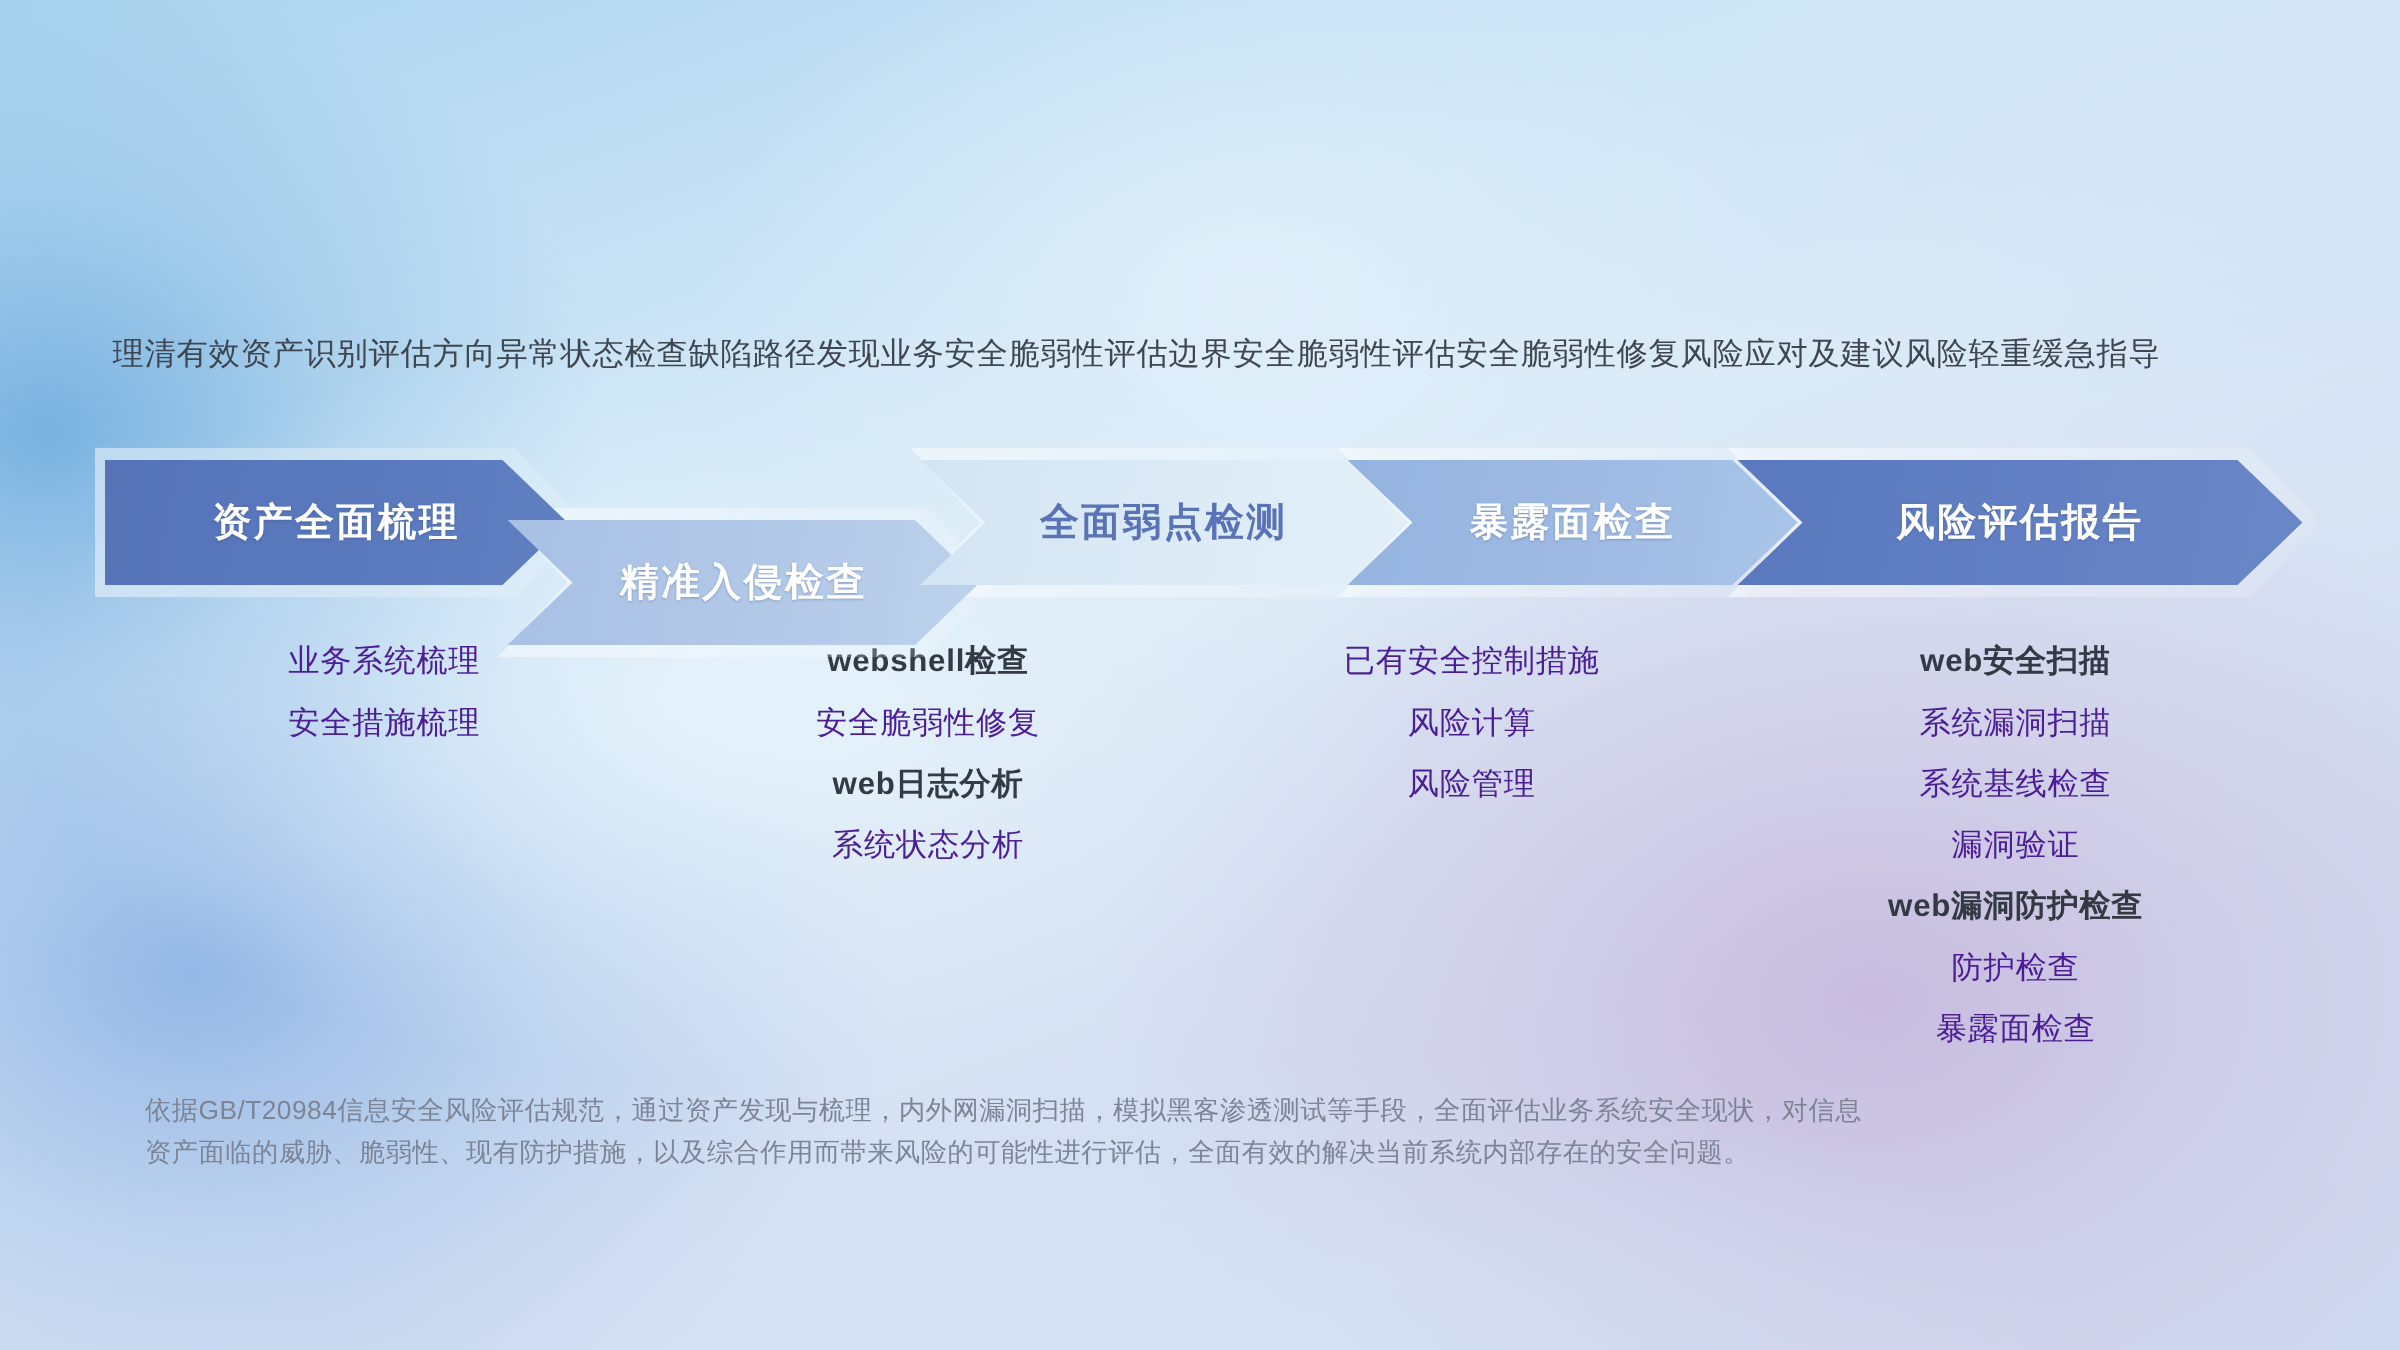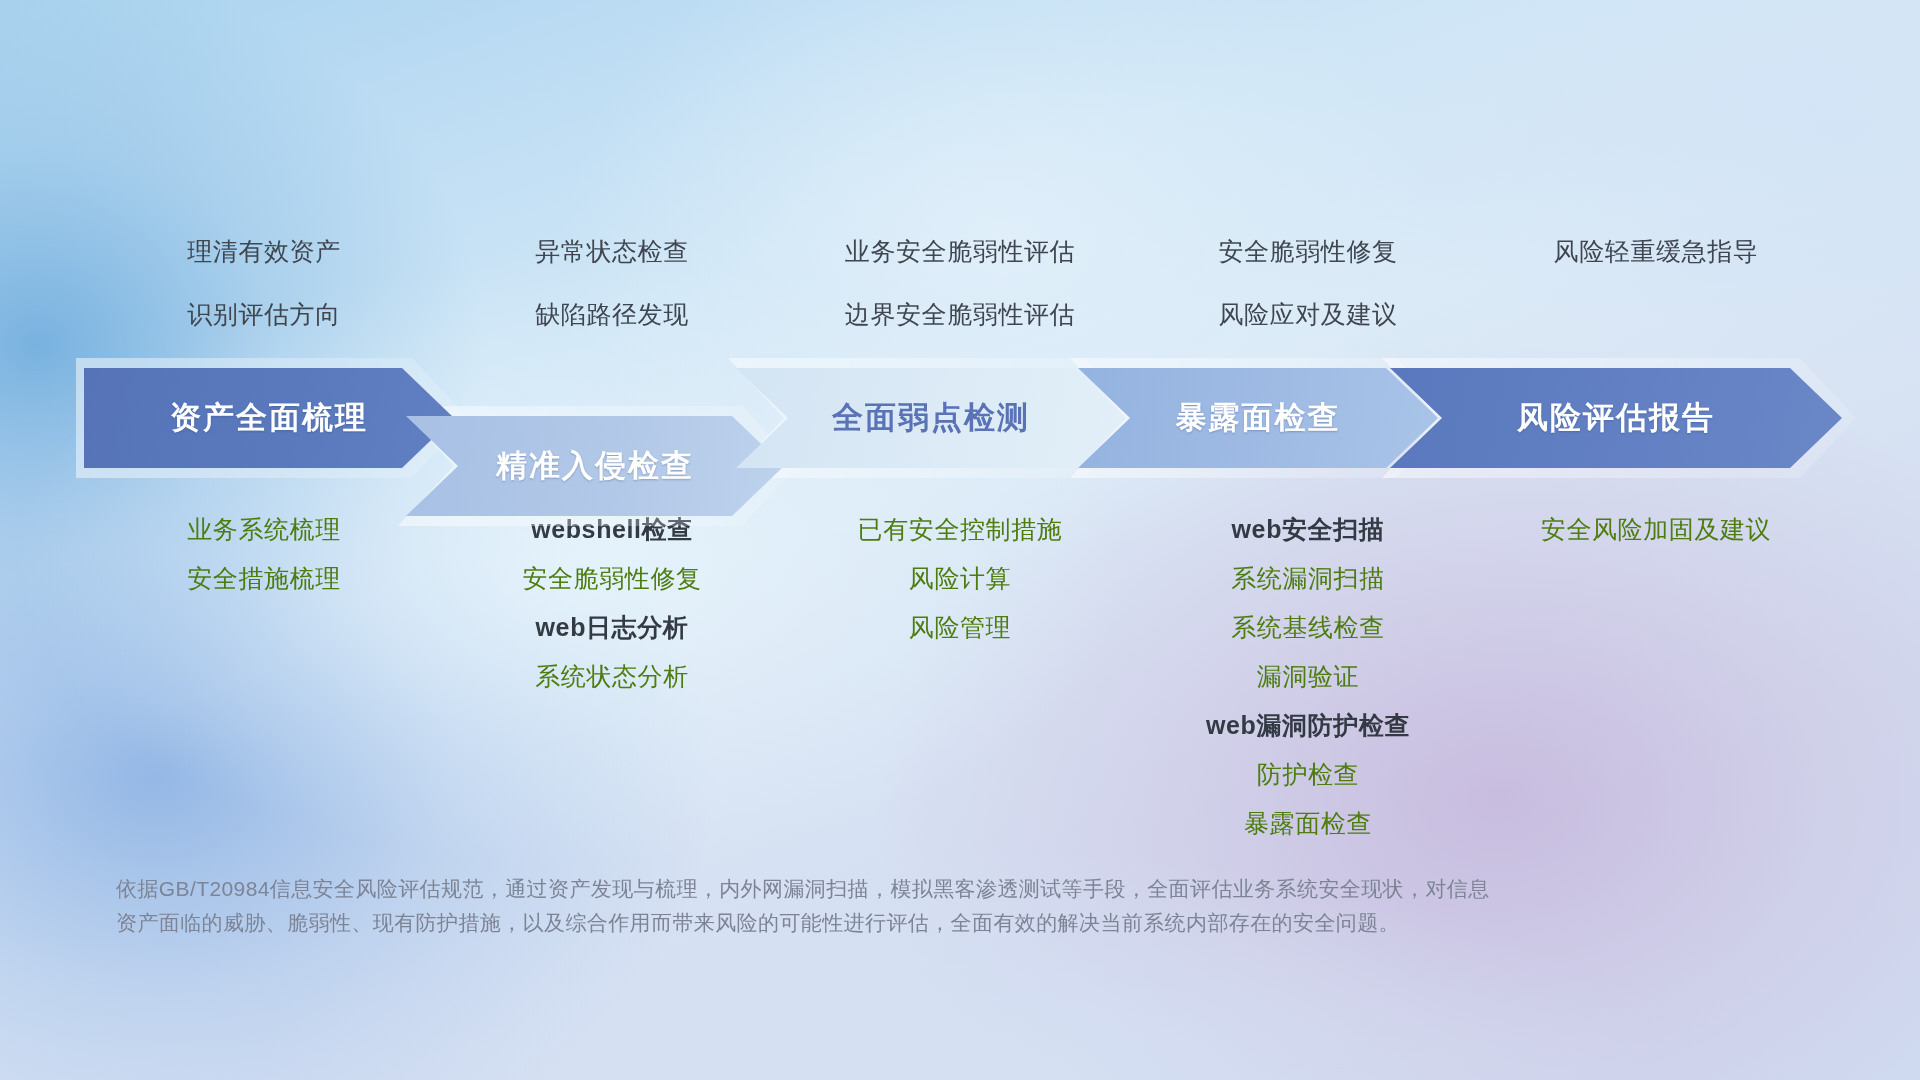--- a/index.html
+++ b/index.html
@@ -87,23 +87,23 @@
     position: absolute;
     top: 228px;
     left: 90px;
     width: 1740px;
     height: 110px;
     display: flex;
   }
   .top-col {
     flex: 1 1 0;
     display: flex;
-    flex-direction: column;
+    flex-direction: row;
     align-items: center;
-    justify-content: space-between;
+    justify-content: flex-start;
   }
   .top-col .line {
     font-size: 25px;
     line-height: 47px;
     color: #3f4650;
     letter-spacing: 0.6px;
     white-space: nowrap;
   }
 
   
@@ -199,21 +199,21 @@
   }
   .bot-col {
     flex: 1 1 0;
     display: flex;
     flex-direction: column;
     align-items: center;
   }
   .bot-col .line {
     font-size: 25px;
     line-height: 49px;
-    color: #4d7c0f;
+    color: #4c1d95;
     letter-spacing: 0.6px;
     white-space: nowrap;
   }
   .bot-col .line.strong {
     font-weight: bold;
     color: #333a44;
   }
 
   
   .footer {
@@ -329,23 +329,20 @@
       <div class="bot-col">
         <div class="line strong">web安全扫描</div>
         <div class="line">系统漏洞扫描</div>
         <div class="line">系统基线检查</div>
         <div class="line">漏洞验证</div>
         <div class="line strong">web漏洞防护检查</div>
         <div class="line">防护检查</div>
         <div class="line">暴露面检查</div>
       </div>
 
-      <div class="bot-col">
-        <div class="line">安全风险加固及建议</div>
-      </div>
 
     </div>
 
     <div class="footer">
       <span class="fl">依据GB/T20984信息安全风险评估规范，通过资产发现与梳理，内外网漏洞扫描，模拟黑客渗透测试等手段，全面评估业务系统安全现状，对信息</span>
       <span class="fl">资产面临的威胁、脆弱性、现有防护措施，以及综合作用而带来风险的可能性进行评估，全面有效的解决当前系统内部存在的安全问题。</span>
     </div>
 
   </div>
 </div>

